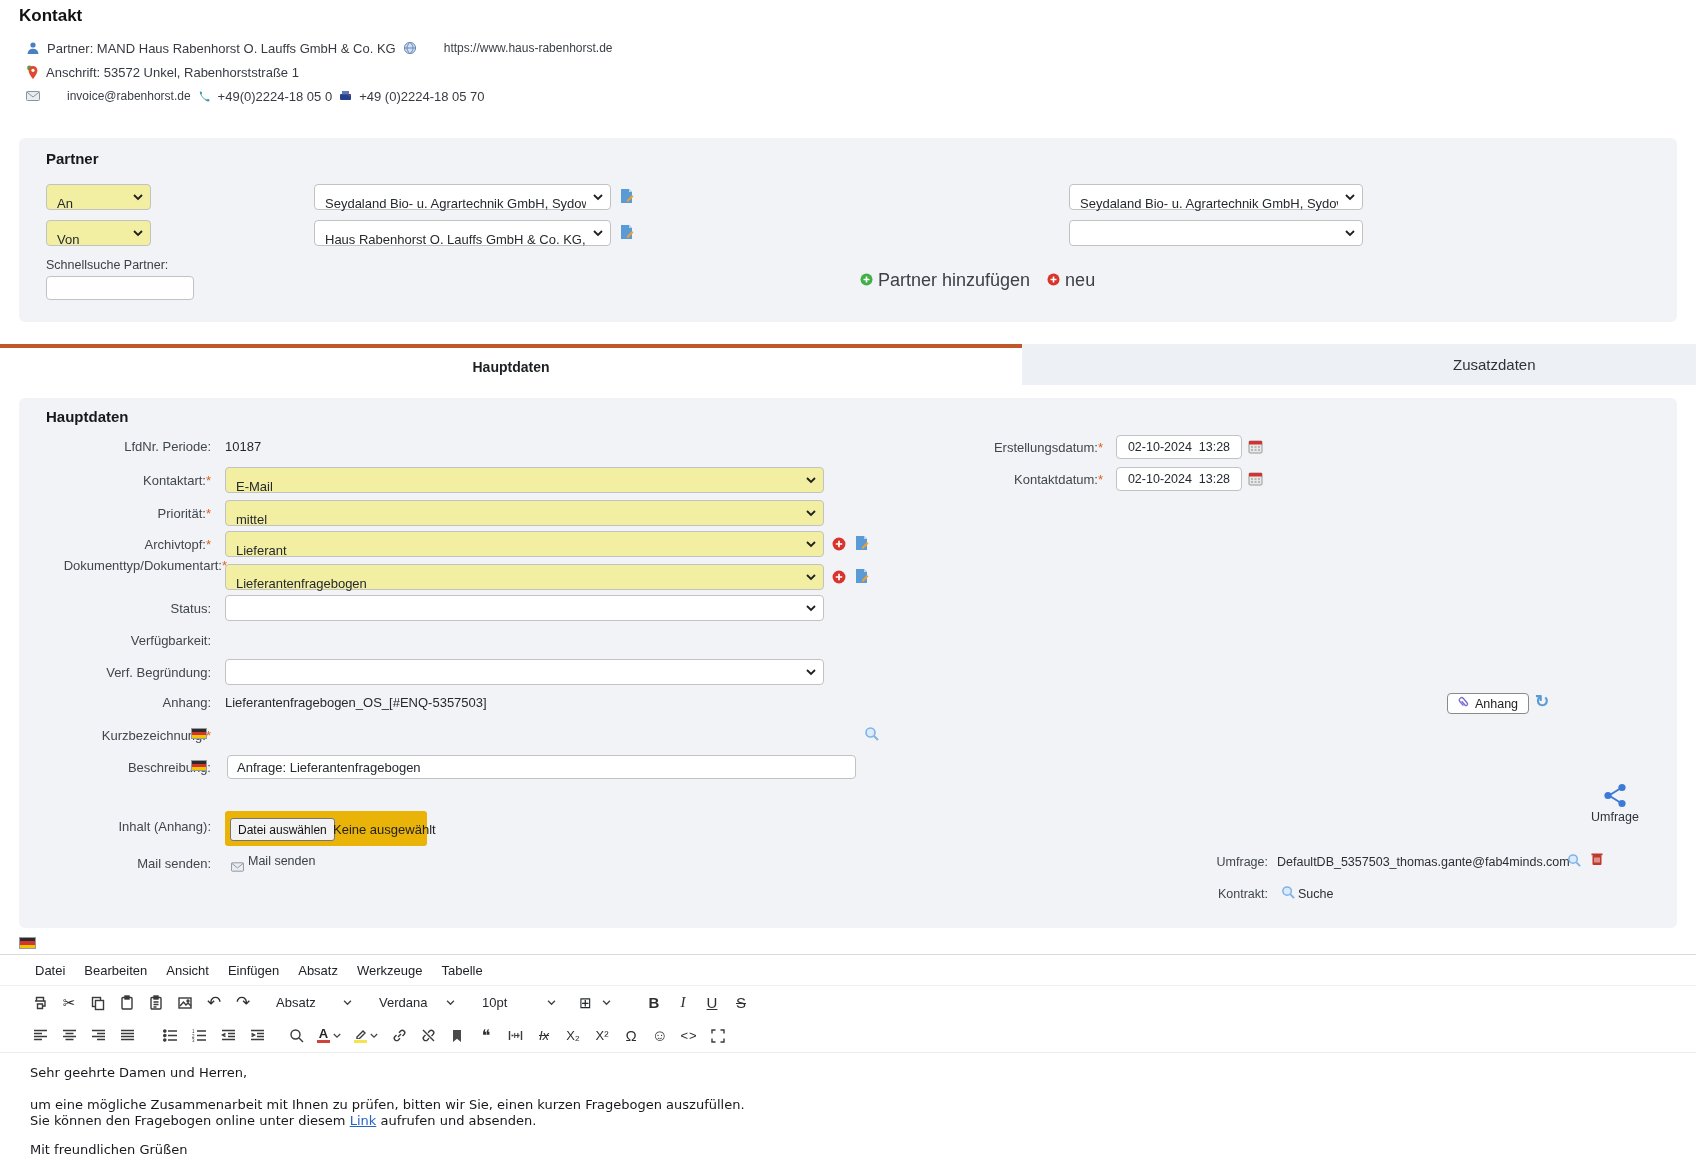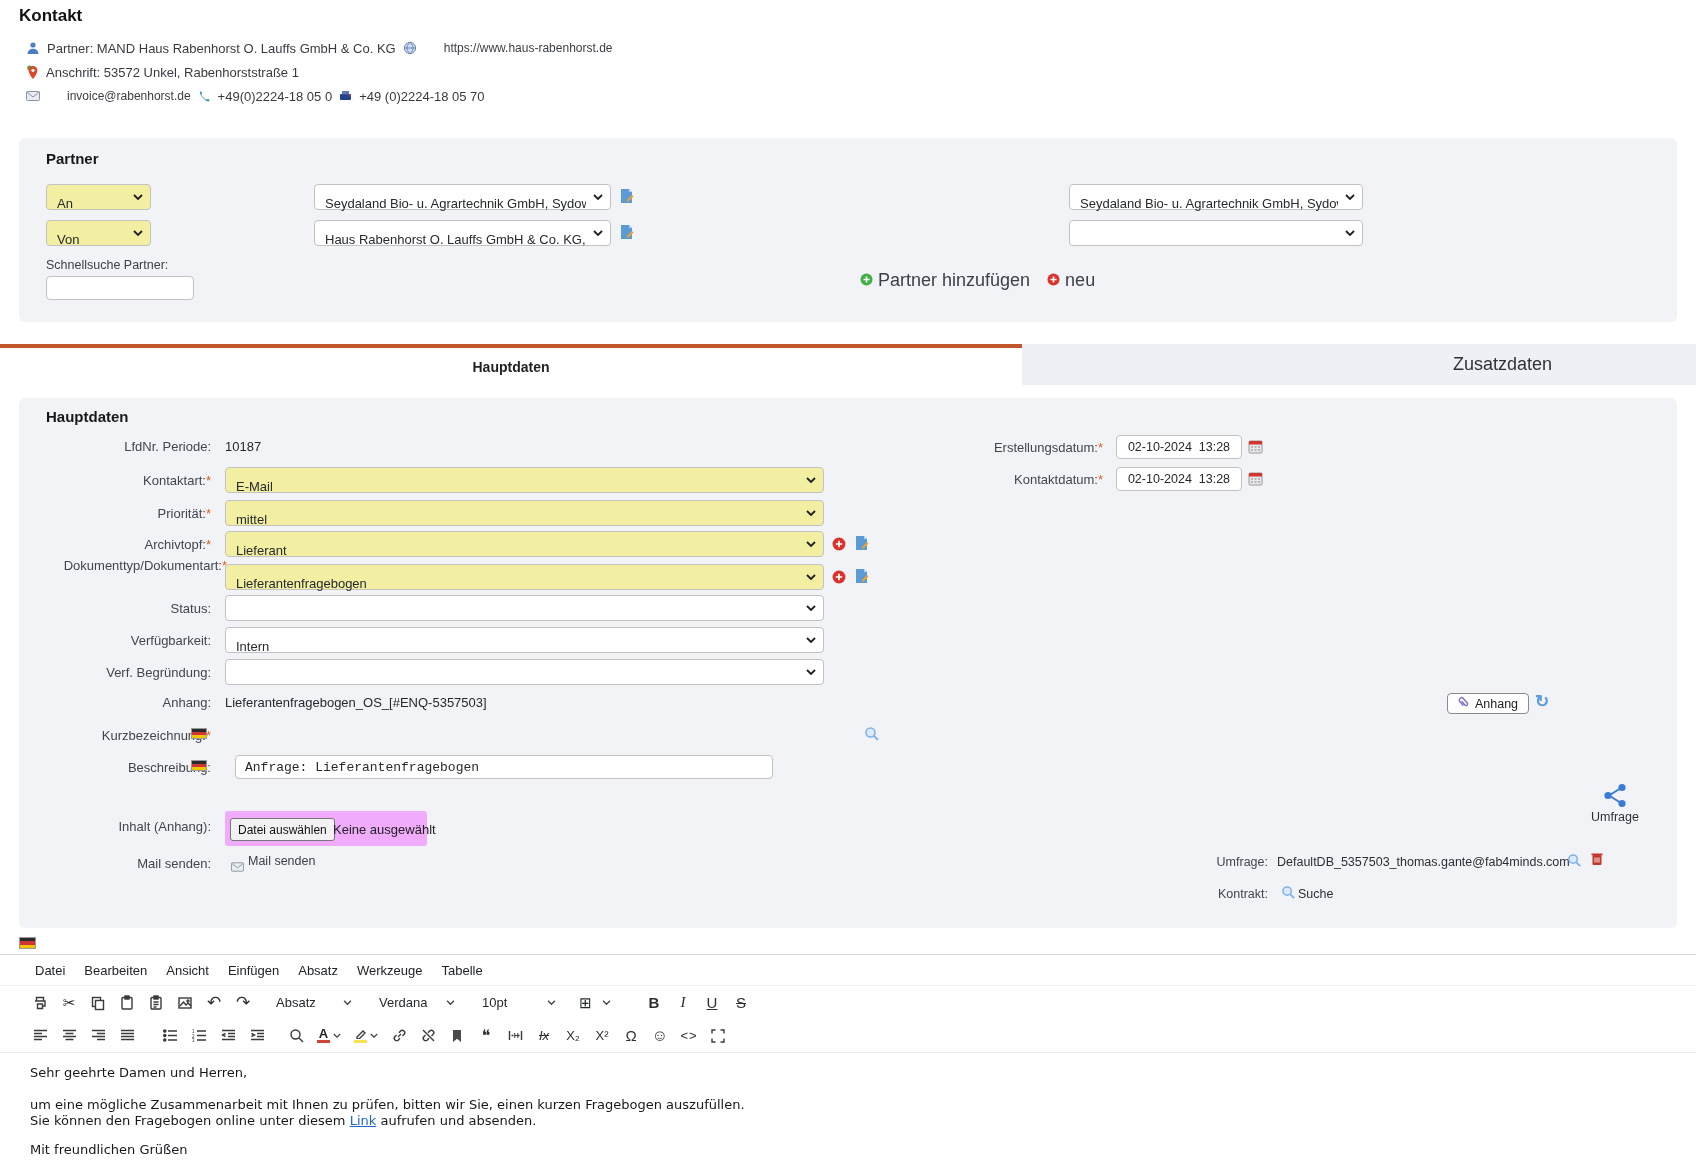--- a/index.html
+++ b/index.html
@@ -25,21 +25,21 @@
   .flabel{position:absolute;left:0;width:192px;text-align:right;font-size:13px;color:#41464c;}
   .rlabel{position:absolute;width:200px;text-align:right;font-size:13px;color:#41464c;}
   .req{color:#e0611c;}
   .val{position:absolute;font-size:13px;color:#26292d;}
   .flag{position:absolute;width:16px;height:11px;border:1px solid #9a9a9a;box-sizing:border-box;
         background:linear-gradient(#2b2b2b 0 33%,#d23333 33% 66%,#f0c500 66% 100%);}
   
   .tabbar{position:absolute;left:0;top:344px;width:1696px;height:41px;display:flex;}
   .tab-l{width:1022px;background:#fff;border-top:4px solid #c0562a;box-sizing:border-box;
          display:flex;align-items:center;justify-content:center;font-size:14px;font-weight:700;color:#1d2023;}
-  .tab-r{flex:1;background:#edf0f4;display:flex;align-items:center;font-size:18px;color:#2f3338;}
+  .tab-r{flex:1;background:#edf0f4;display:flex;align-items:center;font-size:15px;color:#2f3338;}
   .tab-r span{margin-left:431px;}
   
   .linkrow{position:absolute;display:flex;align-items:center;gap:5px;font-size:18px;color:#3c4147;}
   .btn{box-sizing:border-box;border:1px solid #8a8a8a;border-radius:4px;background:#fff;
        display:inline-flex;align-items:center;gap:5px;font-size:12.5px;color:#222;justify-content:center;}
   .filebtn{position:absolute;height:21px;padding:0 7px;background:#f2f2f2;border:1px solid #767676;border-radius:3px;
        font-size:12px;color:#111;display:flex;align-items:center;font-family:"Liberation Sans",sans-serif;}
   
   .editor{position:absolute;left:0;top:954px;width:1696px;height:206px;background:#fff;border-top:1px solid #d9d9d9;}
   .menubar{height:30px;display:flex;align-items:center;gap:19px;padding-left:35px;font-size:13px;color:#202328;
@@ -269,26 +269,20 @@
 
   <div class="flabel" style="top:203px;">Status:</div>
   <div class="sel" style="left:206px;top:197px;width:599px;">
     <span></span>
     <svg class="chev" width="10" height="7" viewBox="0 0 10 7">
         <path d="M1 1l4 4 4-4" fill="none" stroke="#1f1f1f" stroke-width="1.8"></path>
       </svg>
   </div>
 
   <div class="flabel" style="top:235px;">Verfügbarkeit:</div>
-  <div class="sel" style="left:206px;top:229px;width:599px;">
-    <span>Intern</span>
-    <svg class="chev" width="10" height="7" viewBox="0 0 10 7">
-        <path d="M1 1l4 4 4-4" fill="none" stroke="#1f1f1f" stroke-width="1.8"></path>
-      </svg>
-  </div>
 
   <div class="flabel" style="top:267px;">Verf. Begründung:</div>
   <div class="sel" style="left:206px;top:261px;width:599px;">
     <span></span>
     <svg class="chev" width="10" height="7" viewBox="0 0 10 7">
         <path d="M1 1l4 4 4-4" fill="none" stroke="#1f1f1f" stroke-width="1.8"></path>
       </svg>
   </div>
 
   <div class="flabel" style="top:297px;">Anhang:</div>
@@ -297,24 +291,24 @@
   <div class="flabel" style="top:330px;"><span>Kurzbezeichnung:</span><span class="req">*</span></div>
   <span class="flag" style="left:172px;top:330px;"></span>
   <span class="abs" style="left:845px;top:328px;">
     <svg width="16" height="16" viewBox="0 0 16 16">
         <circle cx="6.5" cy="6.5" r="4.5" fill="#dceafc" stroke="#7fb3e8" stroke-width="1.6"></circle>
         <path d="M10 10l4 4" stroke="#7fb3e8" stroke-width="2"></path>
       </svg></span>
 
   <div class="flabel" style="top:362px;">Beschreibung:</div>
   <span class="flag" style="left:172px;top:362px;"></span>
-  <input class="tinput" style="left: 216px; top: 357px; width: 538px; font-family: Liberation Mono, monospace;" readonly="" value="Anfrage: Lieferantenfragebogen">
+  <input class="tinput" style="left: 208px; top: 357px; width: 629px;" readonly="" value="Anfrage: Lieferantenfragebogen">
 
   <div class="flabel" style="top:421px;">Inhalt (Anhang):</div>
-  <div class="abs" style="left:206px;top:413px;width:202px;height:35px;background:#f0abfc;border-radius:3px;">
+  <div class="abs" style="left:206px;top:413px;width:202px;height:35px;background:#eab308;border-radius:3px;">
     <div class="filebtn" style="left:5px;top:7px;">Datei auswählen</div>
     <div class="abs" style="left:108px;top:11px;font-size:13px;color:#222;white-space:nowrap;">Keine ausgewählt</div>
   </div>
 
   <div class="flabel" style="top:458px;">Mail senden:</div>
   <span class="abs" style="left:212px;top:460px;">
     <svg width="13" height="10" viewBox="0 0 14 10">
         <rect x=".5" y=".5" width="13" height="9" rx="1" fill="#e9edf2" stroke="#8a939e"></rect>
         <path d="M.8 1l6.2 5L13.2 1" fill="none" stroke="#8a939e"></path>
       </svg></span>

